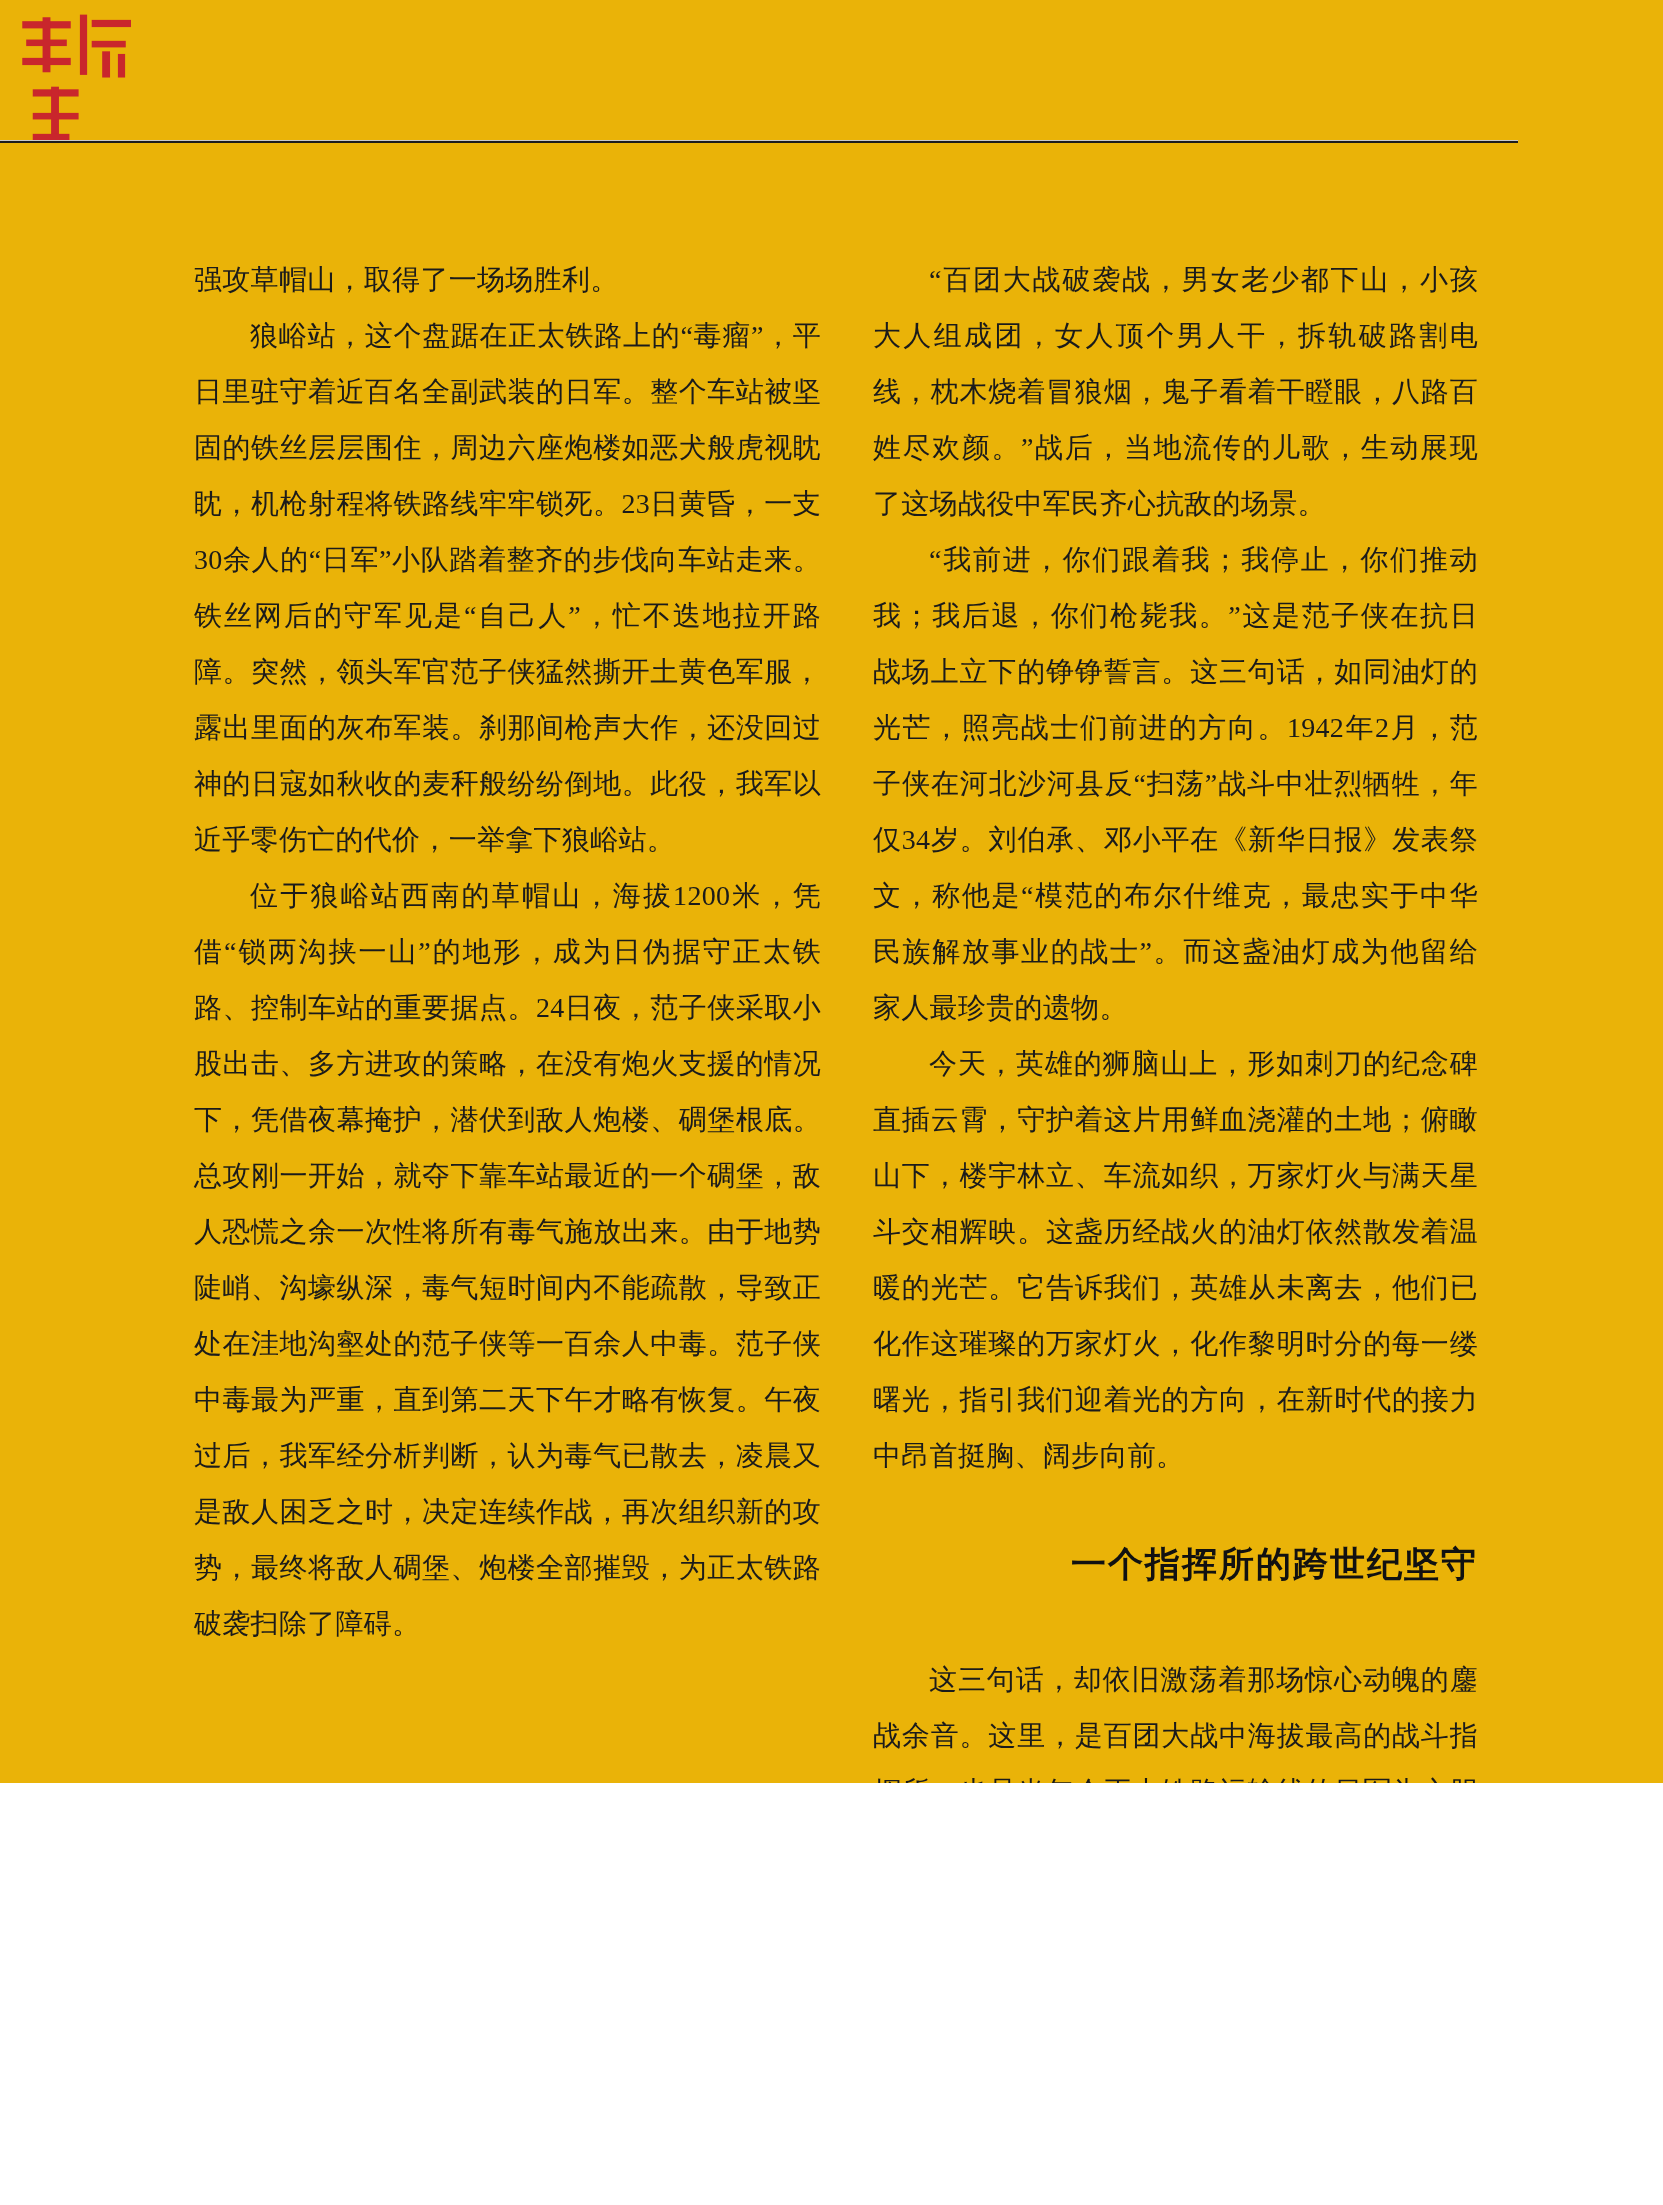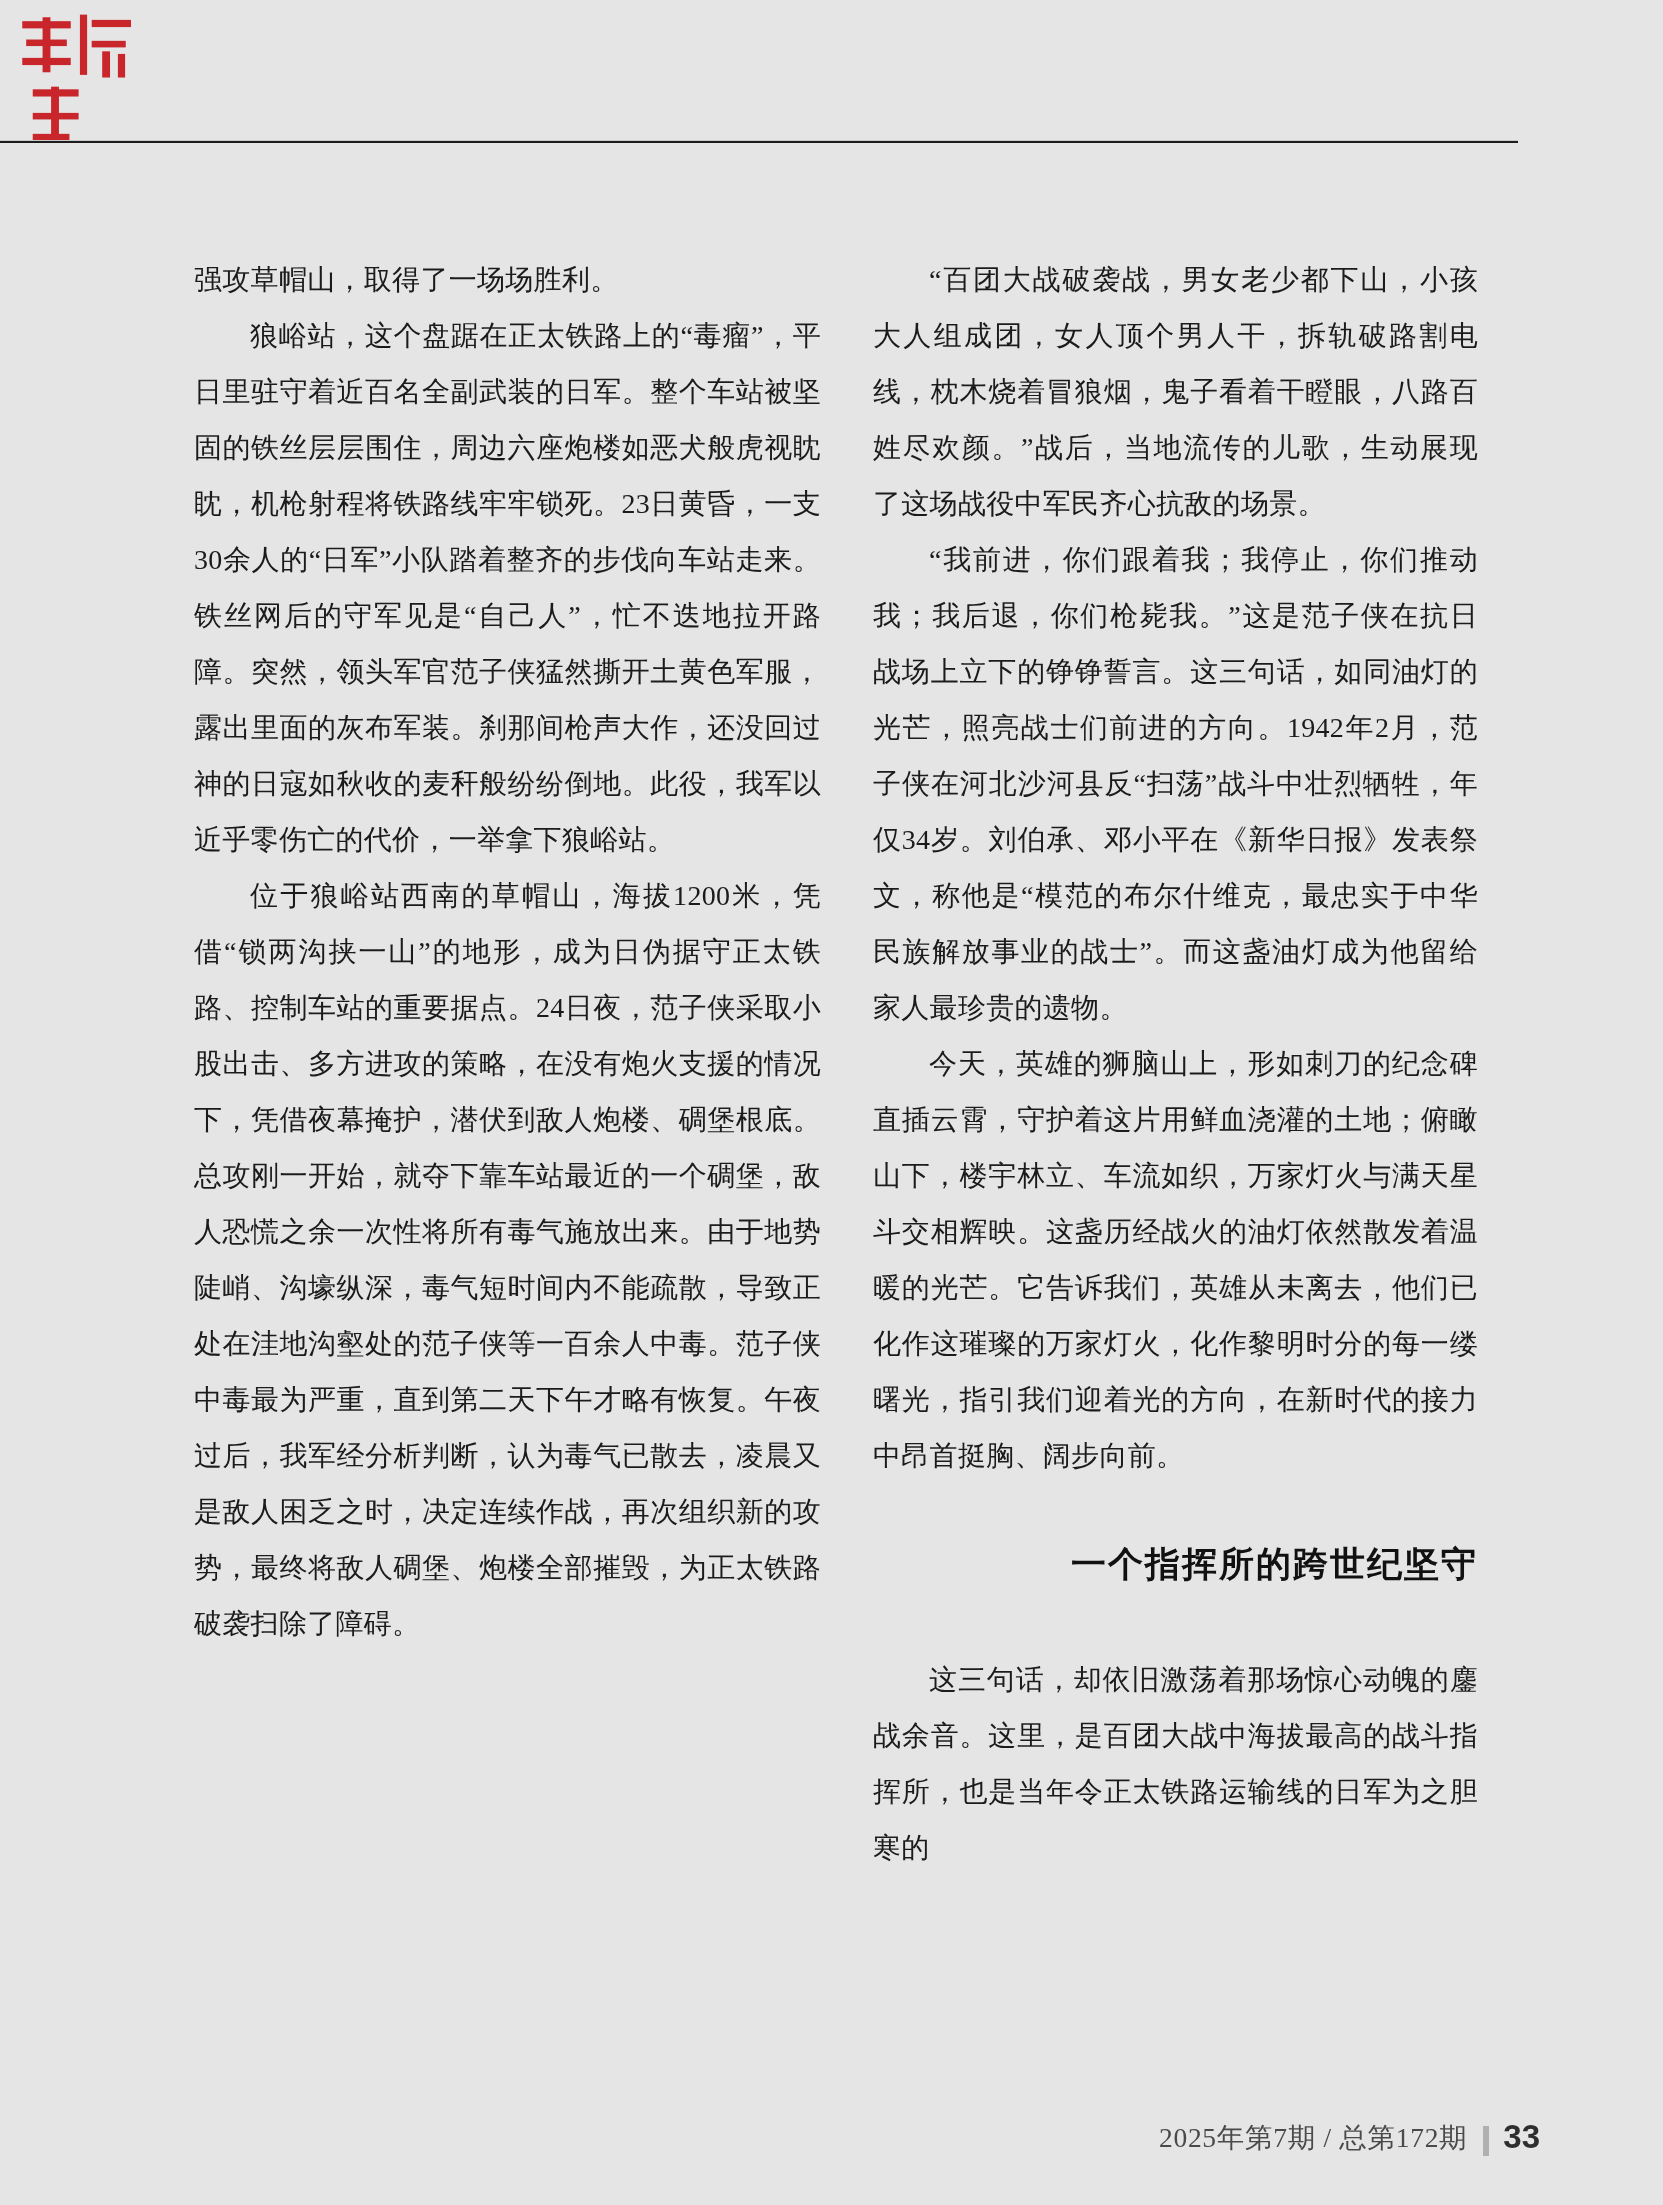--- a/index.html
+++ b/index.html
@@ -1,20 +1,20 @@
 <!DOCTYPE html>
 <html style="font-size:10.5px"><head>
 <meta charset="utf-8">
 <style>
   html,body{margin:0;padding:0;background:#ffffff;}
   .page{
     position:relative;
     width:1664px;
-    height:2205px;
-    background:#e5e5e5;
+    height:1783px;
+    background:#eab308;
     overflow:hidden;
     font-family:"Liberation Serif","DejaVu Serif",serif;
     color:#1b1b1b;
   }
 
   
   .top-rule{position:absolute;left:0;top:140px;width:1518px;height:3.9px;}
   .top-rule .rule-light{height:1.3px;background:#c9c9c9;}
   .top-rule .rule-dark{height:2px;background:#1d1d1d;}
 

